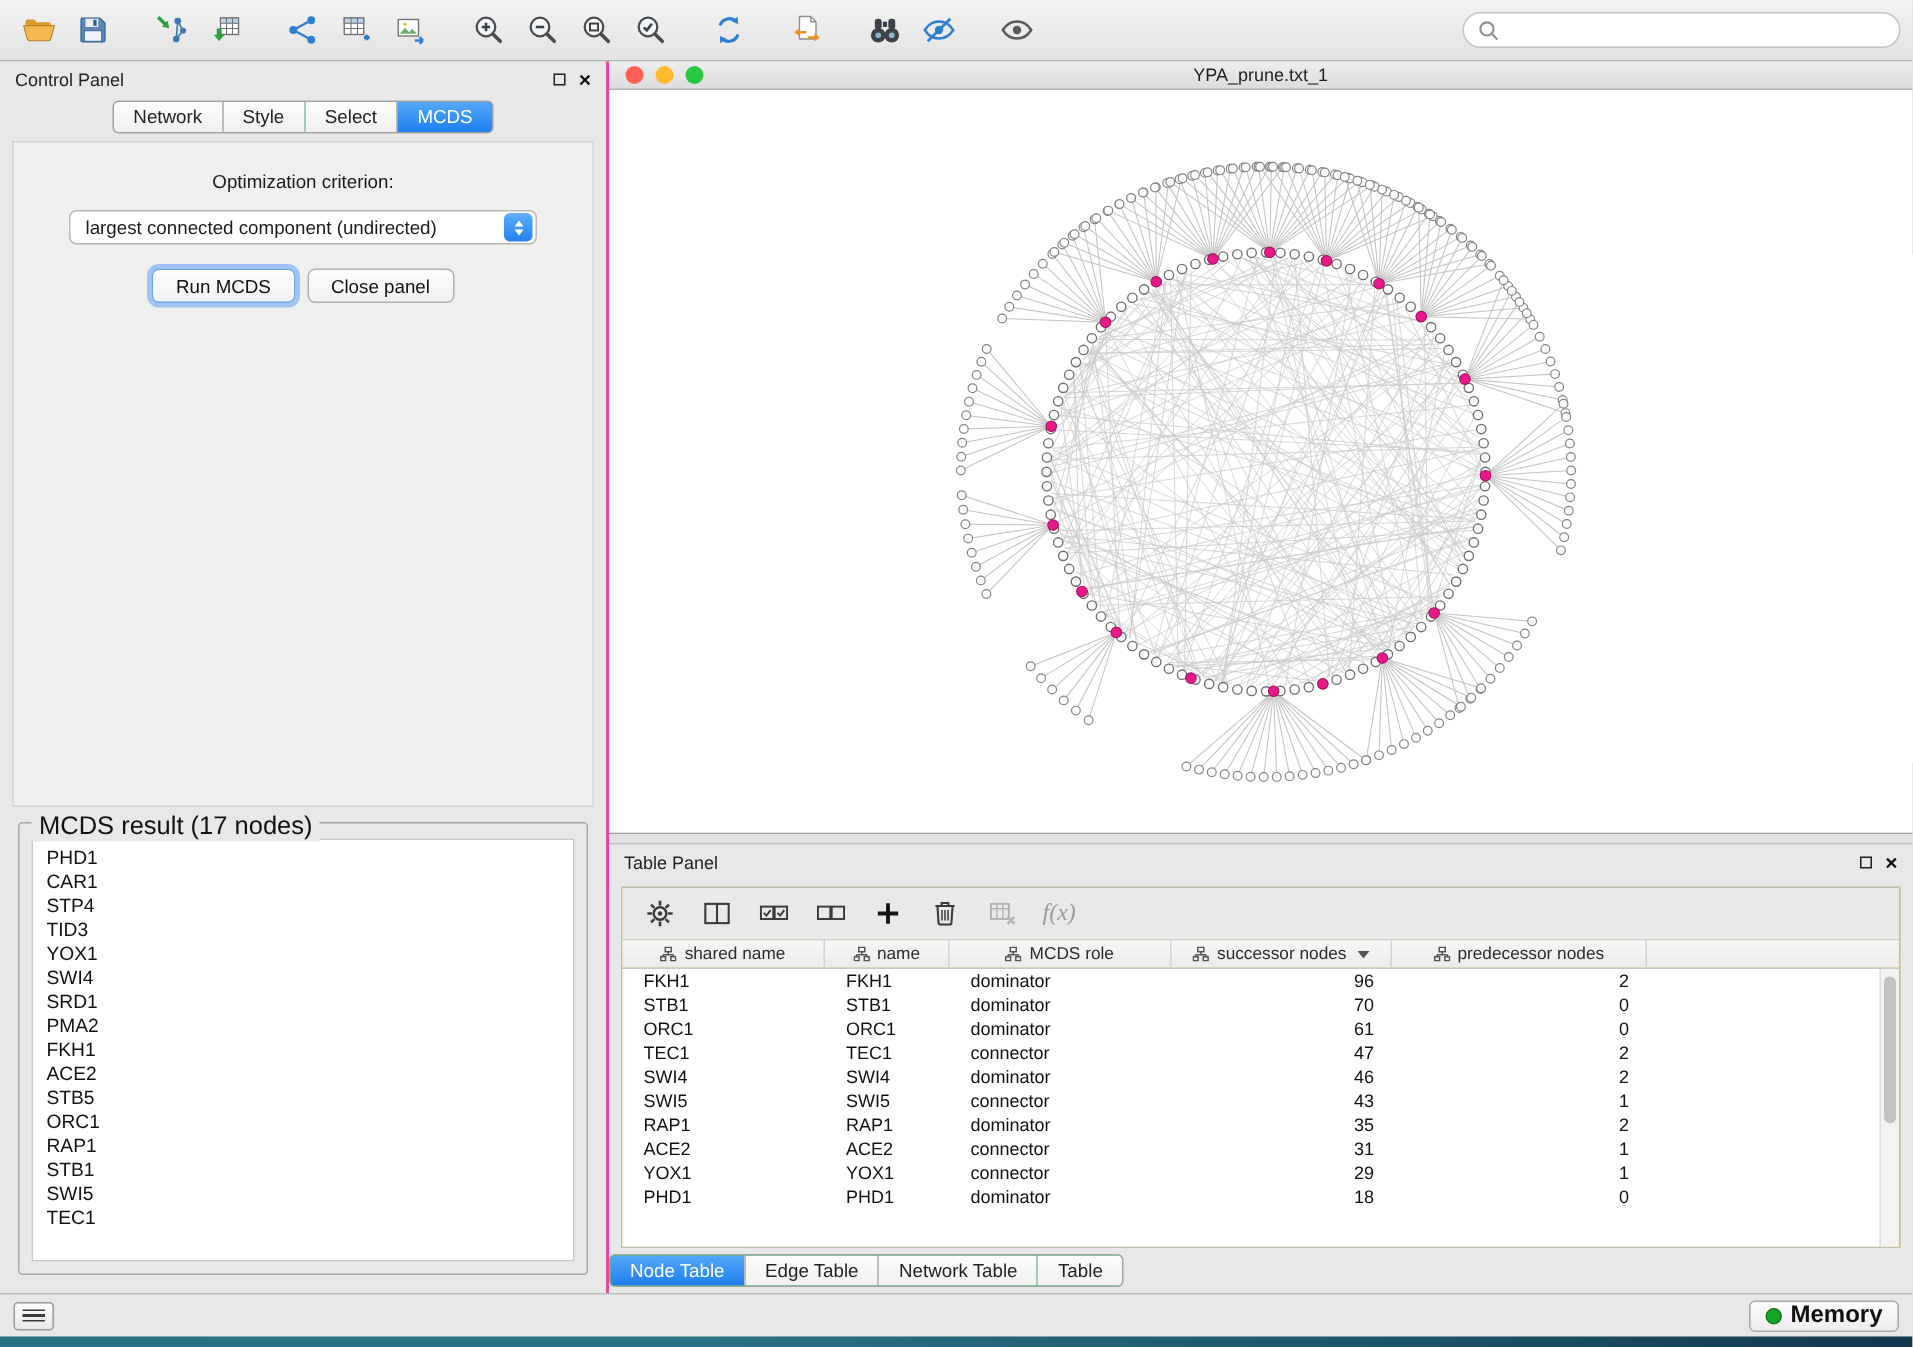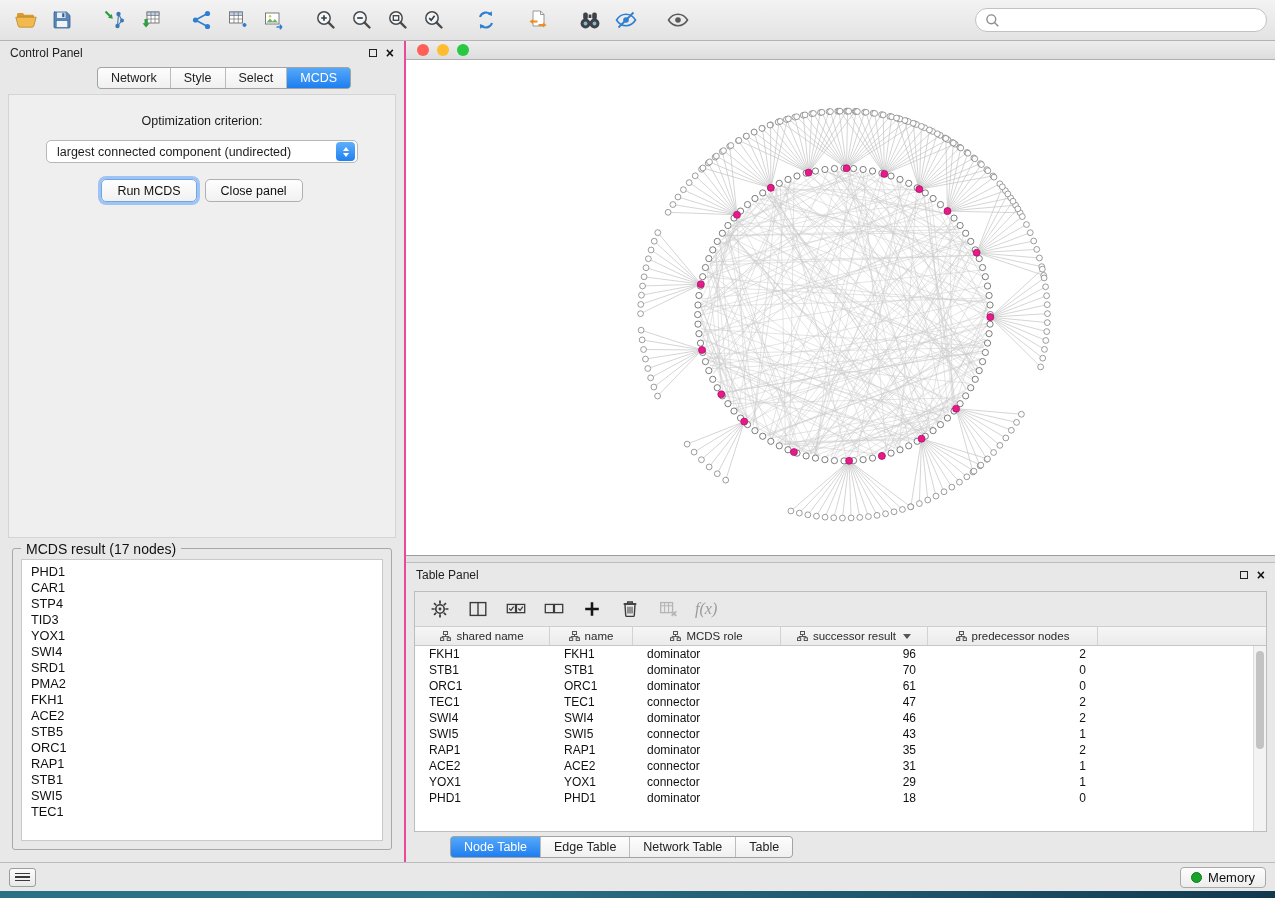--- a/index.html
+++ b/index.html
@@ -18,37 +18,37 @@
   
   .main { flex:1; display:flex; min-height:0; }
 
   
   .control-panel { flex:0 0 406px; border-right:2px solid #ec4899; background:#e8e8e8; display:flex; flex-direction:column; min-height:0; }
   .panel-header { height:24px; display:flex; align-items:center; padding:0 10px; }
   .panel-title { font-size:12px; color:#222; }
   .win-btns { margin-left:auto; display:flex; align-items:center; gap:9px; }
   .float-btn { width:8px; height:8px; border:1.4px solid #222; display:inline-block; }
   .close-btn { font-weight:bold; font-size:14px; line-height:10px; color:#111; }
-  .seg { display:inline-flex; border:1px solid #a3a3a3; border-radius:4px; overflow:hidden; background:#22c55e;margin-left:44px; }
+  .seg { display:inline-flex; border:1px solid #a3a3a3; border-radius:4px; overflow:hidden; background:#22c55e; }
   .seg-item { padding:3px 13px; font-size:12.5px; border-left:1px solid #bcbcbc; background:linear-gradient(#fdfdfd,#f0f0f0); color:#222; white-space:nowrap; }
   .seg-item:first-child { border-left:none; }
   .seg-item.active { background:linear-gradient(#55a9fa,#1e7ef0); color:#fff; }
   .cp-tabs-row { display:flex; justify-content:center; padding:2px 0 0; }
   .cp-page { margin:5px 8px 0; height:444px; background:#efefef; border:1px solid #d4d4d4; text-align:center; }
   .opt-label { margin-top:19px; font-size:12.5px; color:#1b1b1b; }
   .dropdown { margin:12px auto 0; width:312px; height:23px; background:#fff; border:1px solid #b7b7b7; border-radius:5px; display:flex; align-items:center; padding-left:10px; font-size:12.5px; position:relative; }
   .dd-text { flex:1; text-align:left; white-space:nowrap; overflow:hidden; }
   .dd-stepper { width:19px; height:19px; margin:0 2px; border-radius:4px; background:linear-gradient(#5fb0fb,#2080f0); display:flex; flex-direction:column; align-items:center; justify-content:center; gap:2px; }
   .dd-up { width:0;height:0;border-left:3.5px solid transparent;border-right:3.5px solid transparent;border-bottom:4px solid #fff; }
   .dd-down { width:0;height:0;border-left:3.5px solid transparent;border-right:3.5px solid transparent;border-top:4px solid #fff; }
   .btn-row { margin-top:16px; display:flex; justify-content:center; gap:8px; }
   .push-btn { height:23px; padding:0 15px; font-size:12.5px; background:linear-gradient(#fefefe,#f1f1f1); border:1px solid #b0b0b0; border-radius:5px; color:#111; }
   .push-btn.focused { border-color:#6ea7e8; box-shadow:0 0 0 3px rgba(92,160,245,.55); }
   .result-group { flex:1; margin:10px 12px 12px; border:1px solid #a8a8a8; border-radius:3px; position:relative; padding:10px 8px 8px; min-height:0; display:flex; }
-  .group-legend { position:absolute; top:-8px; left:8px; background:#e8e8e8; padding:0 5px; font-size:14px; color:#111; }
+  .group-legend { position:absolute; top:-8px; left:8px; background:#e8e8e8; padding:0 5px; font-size:17px; color:#111; }
   .result-list { flex:1; background:#fff; border:1px solid #c9c9c9; overflow:hidden; text-align:left; padding:4px 0; }
   .result-item { padding:0 9px; height:16px; line-height:16px; font-size:12.8px; color:#111; }
 
   
   .right { flex:1; display:flex; flex-direction:column; min-width:0; background:#e3e3e3; }
   .net-window { flex:0 0 513px; display:flex; flex-direction:column; border-bottom:1px solid #9d9d9d; }
   .net-titlebar { flex:0 0 19px; background:linear-gradient(#ededed,#dddddd); border-bottom:1px solid #b0b0b0; position:relative; display:flex; align-items:center; }
   .traffic { display:flex; gap:8px; padding-left:11px; z-index:2; }
   .light { width:12px; height:12px; border-radius:50%; }
   .net-title { position:absolute; left:0; right:0; text-align:center; font-size:12px; color:#1d1d1d; }
@@ -72,21 +72,21 @@
   .cell.txt { padding-left:14px; text-align:left; }
   .cell.num { padding-right:12px; text-align:right; }
   .vscroll { position:absolute; top:0; right:0; bottom:0; width:13px; background:#f3f3f3; border-left:1px solid #dedede; }
   .vthumb { position:absolute; left:2px; right:2px; top:5px; height:98px; background:#c3c3c3; border-radius:6px; }
   .tp-tabs-row { flex:0 0 30px; display:flex; justify-content:flex-start; align-items:center; }
 
   
   .statusbar { flex:0 0 29px; border-top:1px solid #bcbcbc; background:#e8e8e8; display:flex; align-items:center; padding:0 9px; }
   .menu-btn { width:27px; height:19px; border:1px solid #9c9c9c; border-radius:3px; background:linear-gradient(#fcfcfc,#e9e9e9); display:flex; flex-direction:column; justify-content:center; gap:2px; align-items:center; }
   .menu-bar { width:15px; height:1.6px; background:#3b3b3b; }
-  .memory-btn { margin-left:auto; height:21px; border:1px solid #a9a9a9; border-radius:4px; background:linear-gradient(#fdfdfd,#ededed); display:flex; align-items:center; gap:6px; padding:0 10px; font-size:13px; color:#111; }
+  .memory-btn { margin-left:auto; height:21px; border:1px solid #a9a9a9; border-radius:4px; background:linear-gradient(#fdfdfd,#ededed); display:flex; align-items:center; gap:6px; padding:0 10px; font-size:16px; color:#111;font-weight:bold; }
   .mem-dot { width:11px; height:11px; border-radius:50%; background:#18a32a; border:1px solid #0d7a1c; }
   .desktop-strip { flex:0 0 7px; background:linear-gradient(90deg,#2a7186,#2d7388 35%,#1c5168 75%,#12384e); }
 </style>
 </head>
 <body>
 
 <div class="app">
 
   <div class="toolbar">
     <div id="toolbar-groups" style="display:flex;align-items:center;">
@@ -296,20 +296,21 @@
     </div>
 
     <div class="right">
       <div class="net-window">
         <div class="net-titlebar">
           <div class="traffic" id="traffic">
               <span class="light" style="background: rgb(255, 95, 87);"></span>
               <span class="light" style="background: rgb(254, 188, 46);"></span>
               <span class="light" style="background: rgb(40, 200, 64);"></span>
             </div>
+          <div class="net-title">YPA_prune.txt_1</div>
         </div>
         <div class="net-canvas">
           <svg id="net-svg" viewBox="0 0 867 494" preserveAspectRatio="xMidYMid meet">
               <line x1="319.7756866471767" y1="172.10091356456348" x2="393.4392917612223" y2="390.2037616871725" stroke="#cbcbcb" stroke-width="0.6" opacity="0.85"></line>
               <line x1="299.0190922996783" y1="216.446450098622" x2="579.5299409816702" y2="242.41484036529394" stroke="#cbcbcb" stroke-width="0.6" opacity="0.85"></line>
               <line x1="369.8363732480219" y1="127.75402088968944" x2="296.40049091148774" y2="227.9082763300438" stroke="#cbcbcb" stroke-width="0.6" opacity="0.85"></line>
               <line x1="330.29184797874035" y1="349.19648256216055" x2="577.4242140916248" y2="281.01925418566395" stroke="#cbcbcb" stroke-width="0.6" opacity="0.85"></line>
               <line x1="565.6175051713489" y1="316.50229886570617" x2="371.02824882997885" y2="127.12711854946772" stroke="#cbcbcb" stroke-width="0.6" opacity="0.85"></line>
               <line x1="564.0090845814865" y1="188.29084969524553" x2="489.2897371678904" y2="120.90310526945814" stroke="#cbcbcb" stroke-width="0.6" opacity="0.85"></line>
               <line x1="429.1185235862042" y1="111.2173598453272" x2="568.6938789020023" y2="309.72900734576865" stroke="#cbcbcb" stroke-width="0.6" opacity="0.85"></line>
@@ -1107,21 +1108,21 @@
                 </svg>
                 <span>MCDS role</span>
               </div>
               <div class="col c3">
                 <svg width="11" height="10" viewBox="0 0 11 10">
                   <rect x="3.5" y="0.5" width="4" height="3" fill="none" stroke="#555"></rect>
                   <path d="M5.5 3.5v2M2 5.5h7M2 5.5V7M9 5.5V7" stroke="#555" fill="none"></path>
                   <rect x="0.5" y="6.8" width="3.2" height="2.7" fill="none" stroke="#555"></rect>
                   <rect x="7.2" y="6.8" width="3.2" height="2.7" fill="none" stroke="#555"></rect>
                 </svg>
-                <span>successor result</span>
+                <span>successor nodes</span>
                 <span class="sort-arrow"></span>
               </div>
               <div class="col c4">
                 <svg width="11" height="10" viewBox="0 0 11 10">
                   <rect x="3.5" y="0.5" width="4" height="3" fill="none" stroke="#555"></rect>
                   <path d="M5.5 3.5v2M2 5.5h7M2 5.5V7M9 5.5V7" stroke="#555" fill="none"></path>
                   <rect x="0.5" y="6.8" width="3.2" height="2.7" fill="none" stroke="#555"></rect>
                   <rect x="7.2" y="6.8" width="3.2" height="2.7" fill="none" stroke="#555"></rect>
                 </svg>
                 <span>predecessor nodes</span>

